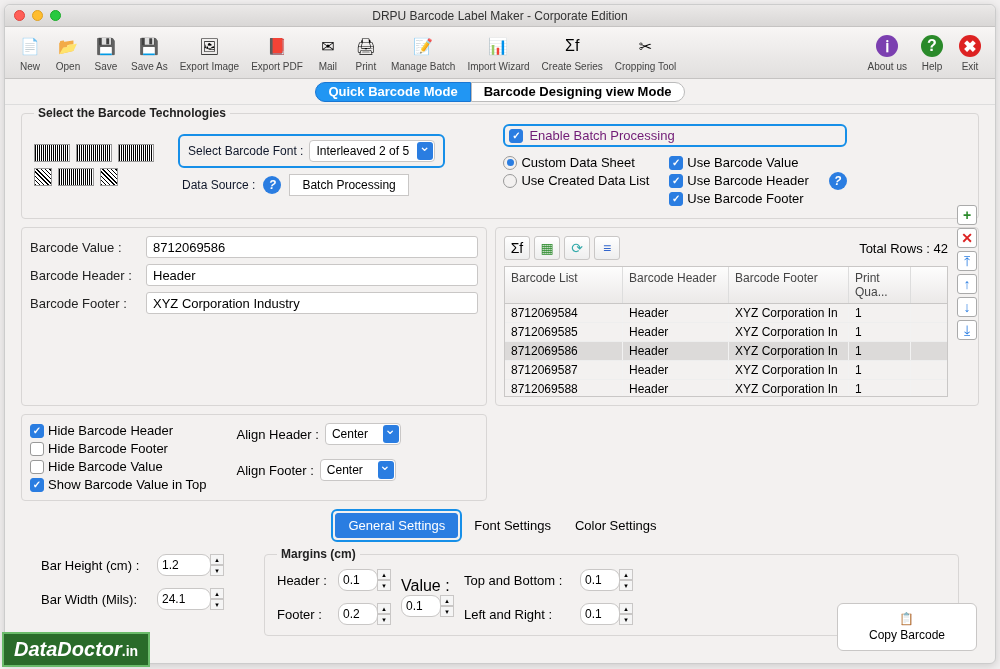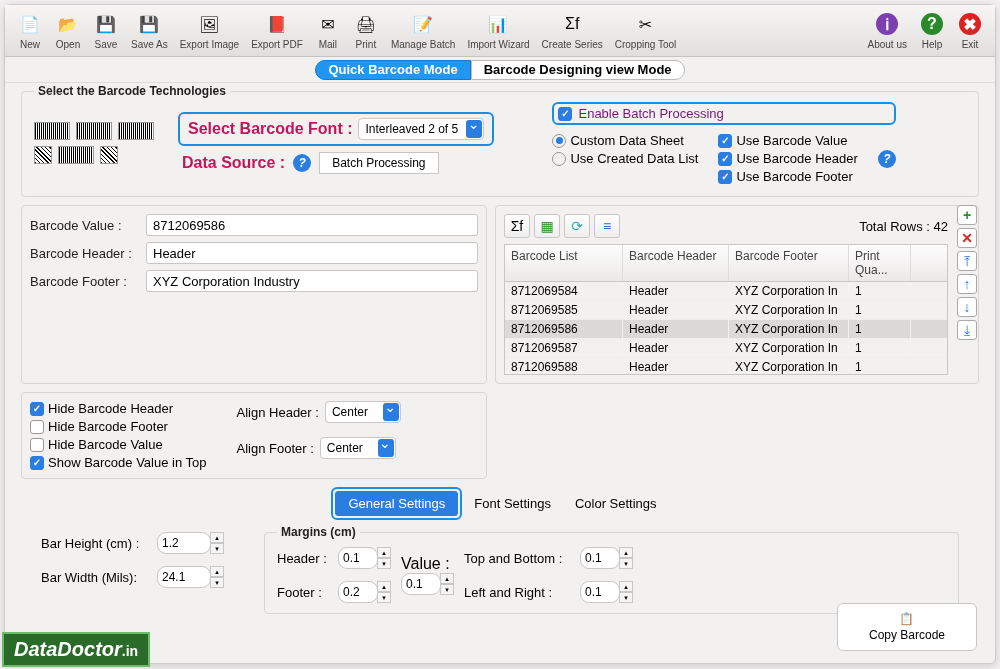--- a/index.html
+++ b/index.html
@@ -31,21 +31,21 @@
 .fieldset { border: 1px solid #d8d6d5; border-radius: 4px; padding: 10px 12px 12px; position: relative; margin-bottom: 8px; }
 .fieldset-title { position: absolute; top: -8px; left: 12px; background: #f3f1f0; padding: 0 4px; font-size: 12px; font-weight: bold; color: #222; }
 
 .tech-row { display: flex; align-items: center; gap: 14px; }
 .bc-icons { display: flex; gap: 6px; flex-wrap: wrap; width: 130px; }
 .bc-icon { width: 36px; height: 18px; border: 1px solid #999; background: repeating-linear-gradient(90deg, #000, #000 1px, #fff 1px, #fff 2px); }
 .bc-icon.sq { width: 18px; height: 18px; background: repeating-linear-gradient(45deg, #000, #000 1px, #fff 1px, #fff 3px); }
 
 .highlight-box { border: 2px solid #168fe8; border-radius: 6px; padding: 4px 8px; display: flex; align-items: center; gap: 6px; }
 .highlight-box.chk { padding: 2px 10px 2px 4px; }
-.label-blue { color: #be185d; font-weight: bold; font-size: 16px; }
+.label-blue { color: #0f172a; font-weight: normal; font-size: 12px; }
 .label-normal { color: #701a75; font-size: 13px; }
 
 .select { appearance: none; background: #fff; border: 1px solid #c9c7c6; border-radius: 4px; padding: 2px 20px 2px 6px; font-size: 12px; height: 22px; position: relative; }
 .select-wrap { position: relative; display: inline-block; }
 .select-wrap::after { content: ''; position: absolute; right: 2px; top: 2px; width: 16px; height: 18px; background: #2a7de1; border-radius: 3px; pointer-events: none; }
 .select-wrap::before { content: '⌄'; position: absolute; right: 5px; top: -2px; color: #fff; font-size: 14px; z-index: 2; pointer-events: none; }
 
 .info-icon { width: 18px; height: 18px; border-radius: 50%; background: #2a7de1; color: #fff; display: inline-flex; align-items: center; justify-content: center; font-size: 12px; font-weight: bold; font-style: italic; }
 
 .btn-box { background: #fff; border: 1px solid #c9c7c6; border-radius: 0; padding: 3px 12px; font-size: 12px; }
@@ -111,20 +111,28 @@
 
 .copy-btn { position: absolute; right: 18px; bottom: 12px; width: 140px; height: 48px; border: 1px solid #c9c7c6; border-radius: 6px; background: #fff; display: flex; flex-direction: column; align-items: center; justify-content: center; font-size: 12px; gap: 2px; }
 
 .watermark { position: absolute; left: 2px; bottom: 2px; background: #2a6b2a; color: #fff; font-style: italic; font-weight: bold; padding: 4px 10px; font-size: 20px; border: 2px solid #6abb6a; font-family: Georgia, serif; }
 .watermark .in { font-style: normal; font-size: 14px; }
 </style>
 </head>
 <body>
 
 <div class="window">
+  <div class="titlebar">
+    <div class="traffic">
+      <span class="tl-red"></span>
+      <span class="tl-yellow"></span>
+      <span class="tl-green"></span>
+    </div>
+    <div class="wintitle">DRPU Barcode Label Maker - Corporate Edition</div>
+  </div>
 
   <div class="toolbar">
     <div id="tb-left" style="display: flex;">
         <div class="tb-item">
           <div class="tb-icon">📄</div>
           <div class="tb-label">New</div>
         </div>
         <div class="tb-item">
           <div class="tb-icon">📂</div>
           <div class="tb-label">Open</div>

